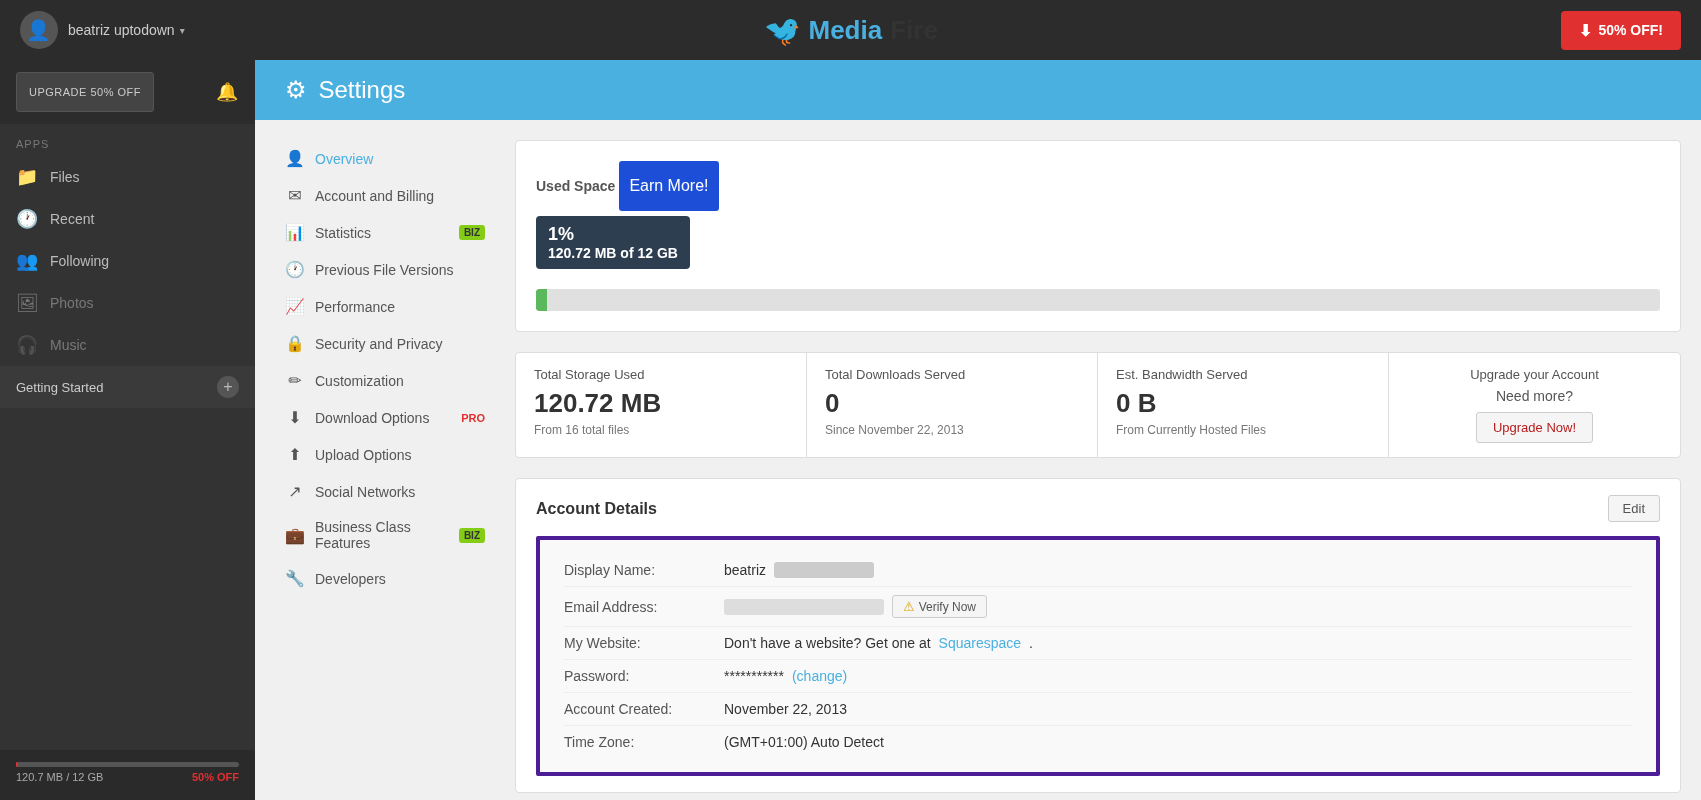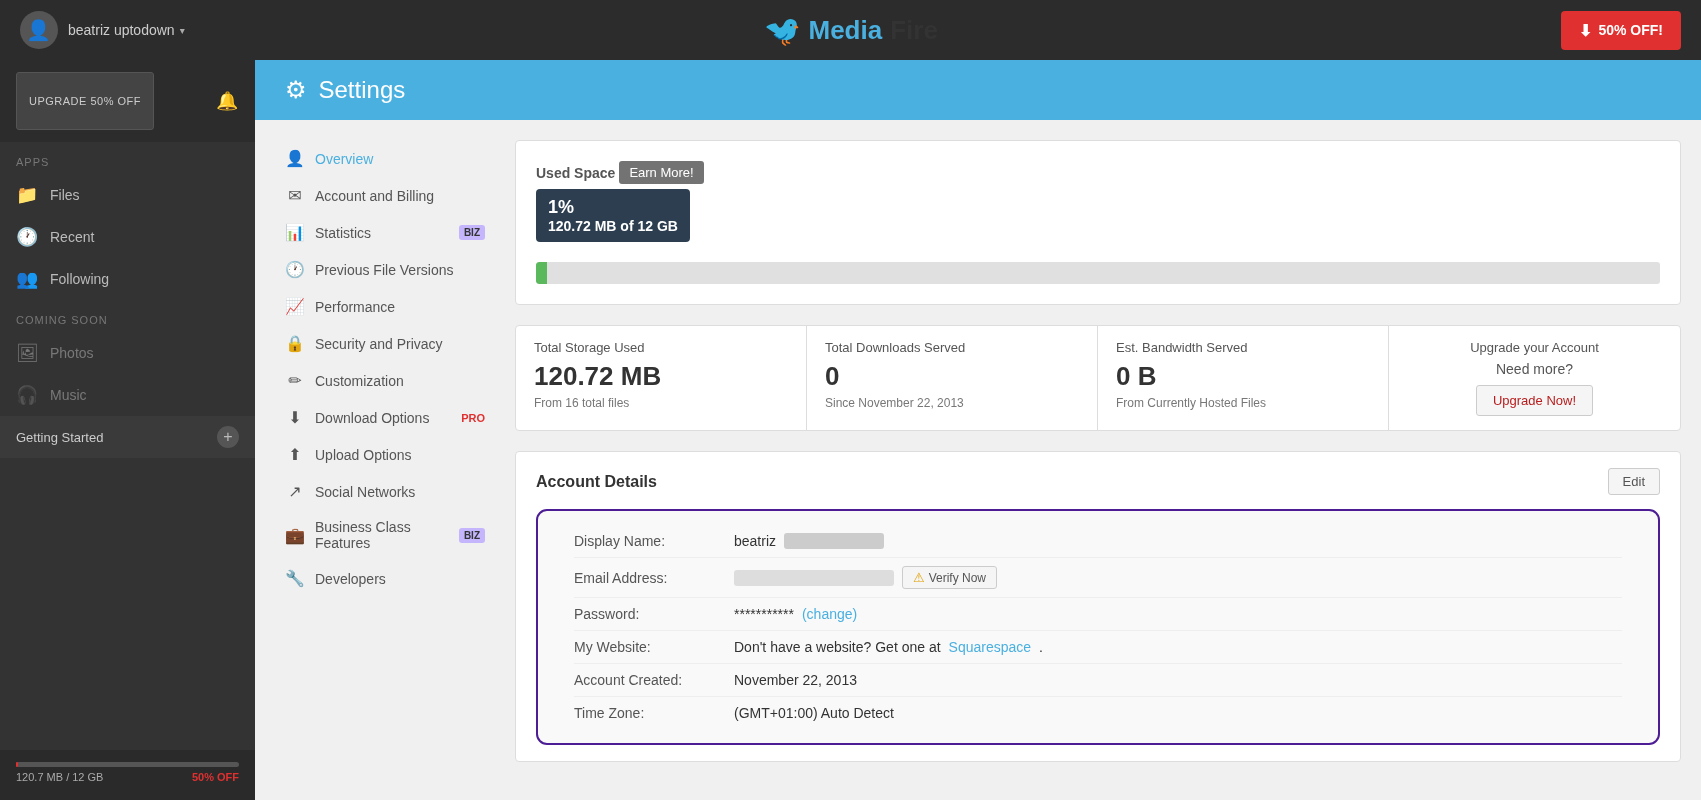--- a/index.html
+++ b/index.html
@@ -84,21 +84,21 @@
       display: flex;
       align-items: center;
       justify-content: space-between;
       padding: 12px 16px;
       background: #2c2c2c;
     }
     .upgrade-btn {
       background: #444;
       color: #ccc;
       border: 1px solid #555;
-      padding: 22px 12px;
+      padding: 13px 12px;
       font-size: 11px;
       text-transform: uppercase;
       border-radius: 3px;
       cursor: pointer;
       letter-spacing: 0.5px;
     }
     .bell-icon { font-size: 18px; color: #aaa; cursor: pointer; }
 
     .sidebar-section-label {
       font-size: 11px;
@@ -210,21 +210,21 @@
       padding: 9px 10px;
       cursor: pointer;
       color: #555;
       font-size: 14px;
       border-radius: 3px;
     }
     .settings-nav-item.active { color: #4ab0e0; }
     .settings-nav-item .nav-icon { font-size: 16px; width: 20px; text-align: center; }
     .settings-nav-item .biz-badge {
       margin-left: auto;
-      background: #c4b5fd;
+      background: #84cc16;
       color: #333;
       font-size: 10px;
       font-weight: bold;
       padding: 2px 5px;
       border-radius: 3px;
     }
     .settings-nav-item .pro-badge {
       margin-left: auto;
       background: transparent;
       color: #e03030;
@@ -255,25 +255,25 @@
       position: relative;
     }
     .storage-label-row {
       display: flex;
       align-items: center;
       gap: 4px;
       margin-bottom: 5px;
     }
     .storage-label { font-size: 14px; color: #555; font-weight: bold; }
     .earn-more-btn {
-      background: #737373;
+      background: #1d4ed8;
       color: white;
       border: none;
-      padding: 4px 10px;
-      font-size: 13px;
+      padding: 16px 10px;
+      font-size: 16px;
       border-radius: 3px;
       cursor: pointer;
     }
     .storage-tooltip {
       background: #2c3e50;
       color: white;
       padding: 8px 12px;
       border-radius: 4px;
       font-size: 13px;
       white-space: nowrap;
@@ -345,23 +345,23 @@
       background: #f5f5f5;
       border: 1px solid #ccc;
       color: #555;
       padding: 5px 14px;
       font-size: 13px;
       border-radius: 3px;
       cursor: pointer;
     }
     .account-details-table {
       background: #f9f9f9;
-      border: 2px solid #4c1d95;
-      border-radius: 11px;
-      padding: 14px 36px;
+      border: 4px solid #4c1d95;
+      border-radius: 2px;
+      padding: 14px 24px;
     }
     .detail-row {
       display: flex;
       align-items: center;
       padding: 8px 0;
       border-bottom: 1px solid #eee;
       font-size: 14px;
       color: #333;
     }
     .detail-row:last-child { border-bottom: none; }
@@ -448,21 +448,20 @@
     </div>
     <div class="sidebar-item">
       <span class="si-icon">🕐</span>
       <span>Recent</span>
     </div>
     <div class="sidebar-item">
       <span class="si-icon">👥</span>
       <span>Following</span>
     </div>
 
-    <div class="sidebar-coming-soon">COMING SOON</div>
 
     <div class="sidebar-item disabled">
       <span class="si-icon">🖼</span>
       <span>Photos</span>
     </div>
     <div class="sidebar-item disabled">
       <span class="si-icon">🎧</span>
       <span>Music</span>
     </div>
 
@@ -608,37 +607,37 @@
               <div class="detail-value">
                 <span class="blurred-email"></span>
                 <button class="verify-btn">
                   <span class="verify-icon">⚠</span>
                   <span>Verify Now</span>
                 </button>
               </div>
             </div>
 
             <div class="detail-row">
-              <span class="detail-label">Password:</span>
-              <div class="detail-value">
-                <span>***********</span>
-                <a class="change-link">(change)</a>
-              </div>
-            </div>
-
-            <div class="detail-row">
               <span class="detail-label">My Website:</span>
               <div class="detail-value">
                 <span>Don't have a website? Get one at</span>
                 <a class="squarespace-link">Squarespace</a>
                 <span>.</span>
               </div>
             </div>
 
             <div class="detail-row">
+              <span class="detail-label">Password:</span>
+              <div class="detail-value">
+                <span>***********</span>
+                <a class="change-link">(change)</a>
+              </div>
+            </div>
+
+            <div class="detail-row">
               <span class="detail-label">Account Created:</span>
               <div class="detail-value">
                 <span>November 22, 2013</span>
               </div>
             </div>
 
             <div class="detail-row">
               <span class="detail-label">Time Zone:</span>
               <div class="detail-value">
                 <span>(GMT+01:00) Auto Detect</span>

